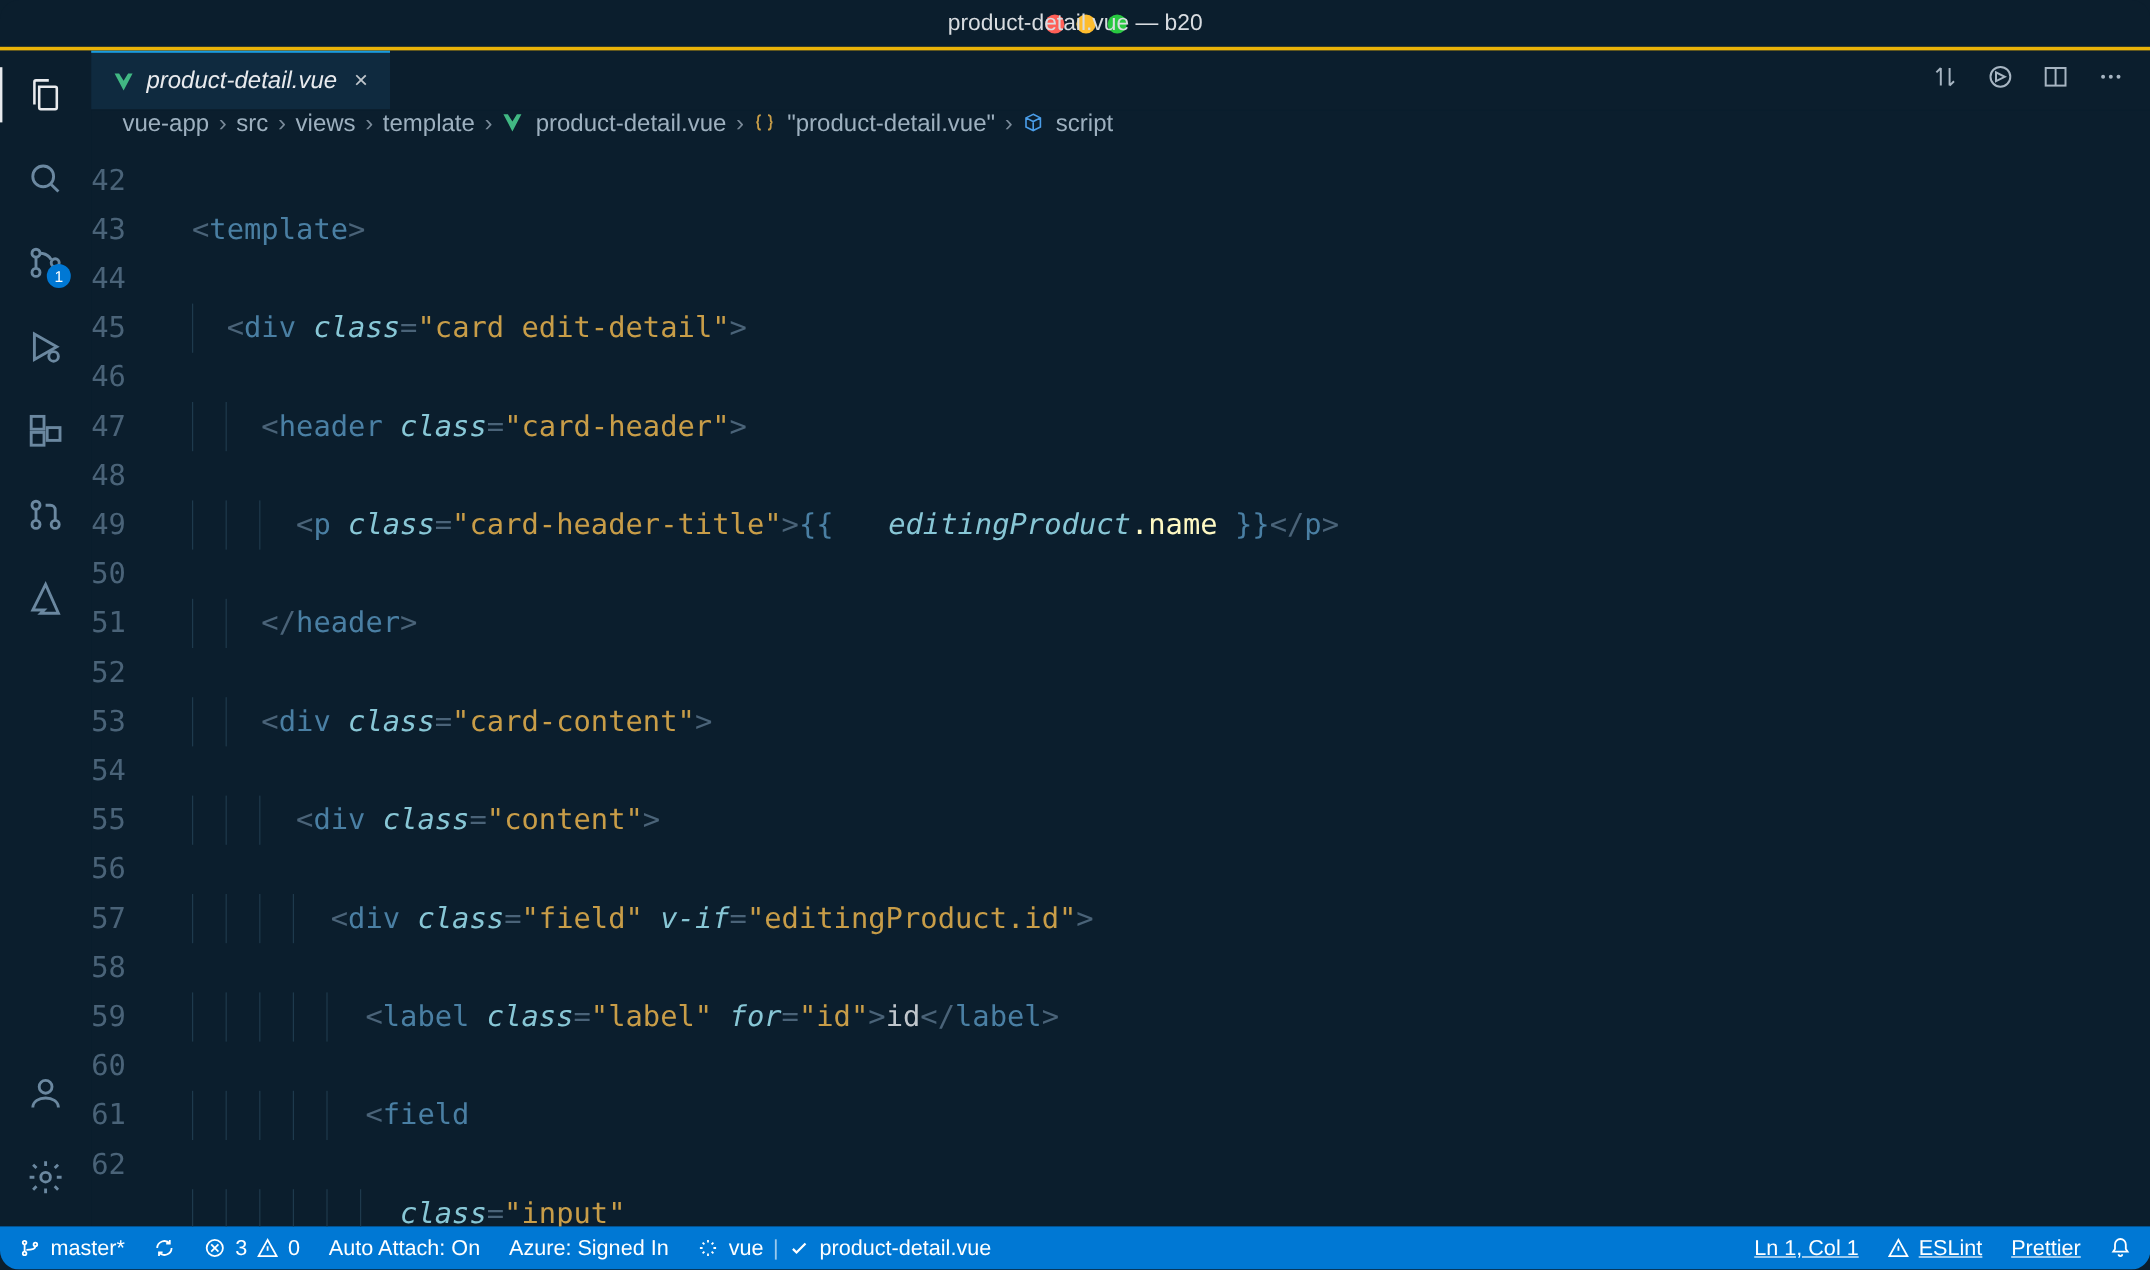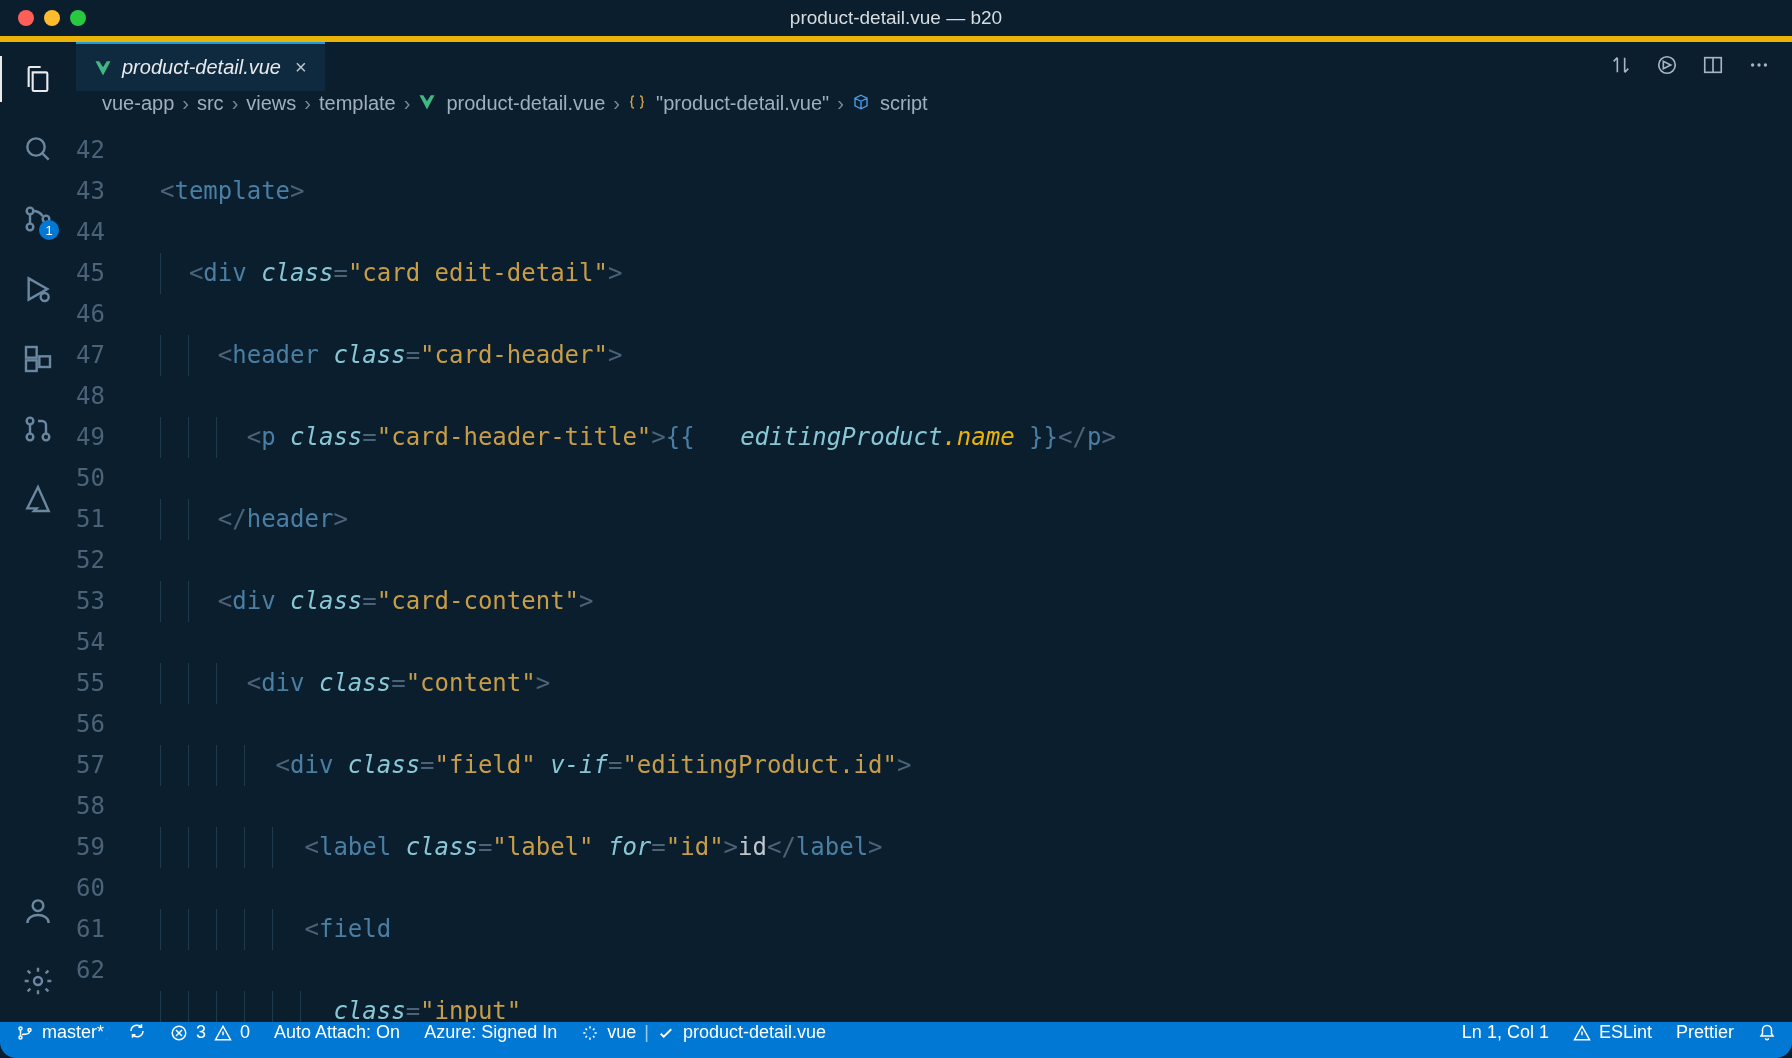--- a/index.html
+++ b/index.html
@@ -10,22 +10,23 @@
   color: #c0c6cc;
   border-radius: 16px;
   overflow: hidden;
 }
 .window { display: flex; flex-direction: column; height: 100%; }
 
 
 .titlebar {
   height: 42px; background: #0b1e2d;
   display: flex; align-items: center;
-  border-bottom: 6px solid #eab308;
+  border-bottom: 3px solid #eab308;
   position: relative;
+  justify-content: center;
 }
 .traffic { display: flex; gap: 10px; padding-left: 18px; }
 .dot { width: 16px; height: 16px; border-radius: 50%; }
 .r { background: #ff5f57; } .y { background: #febc2e; } .g { background: #28c840; }
 .title { position: absolute; left: 50%; transform: translateX(-50%); color: #d8dce0; font-size: 19px; }
 
 
 .main { flex: 1; display: flex; min-height: 0; }
 
 
@@ -74,31 +75,31 @@
 .ln { display:block; height:41px; position:relative; }
 .guide { position:absolute; top:0; bottom:0; width:1px; background:#1e3a4d; }
 
 
 .pun { color: #4a6378; } 
 .tag { color: #4a7fa3; } 
 .attr { color: #88c7d6; font-style: italic; } 
 .str { color: #c89d48; } 
 .brace { color: #4a7fa3; } 
 .expr-obj { color: #88c7d6; font-style: italic; margin-left: 31px; } 
-.expr-prop { color: #eab308; font-style: italic; } 
+.expr-prop { color: #fef9c3; } 
 .txt { color: #c0c6cc; }
 
 
 .statusbar {
   height: 36px; background: #0078d4; color: #fff;
-  display: flex; align-items: flex-start; font-size: 18px;
+  display: flex; align-items: center; font-size: 18px;
   padding: 0 16px; gap: 24px;
 }
 .sb-group { display:flex; align-items:center; gap:8px; }
-.sb-right { margin-left:auto; display:flex; gap:24px; align-items:center; }
+.sb-right { margin-left:auto; display:flex; gap:24px; align-items:center;text-decoration:underline; }
 .sb-ic { width:18px; height:18px; display:inline-flex; }
 .sb-ic svg { width:18px; height:18px; }
 </style>
 </head>
 <body>
 
 <div class="window">
 
   <div class="titlebar">
     <div class="traffic">

